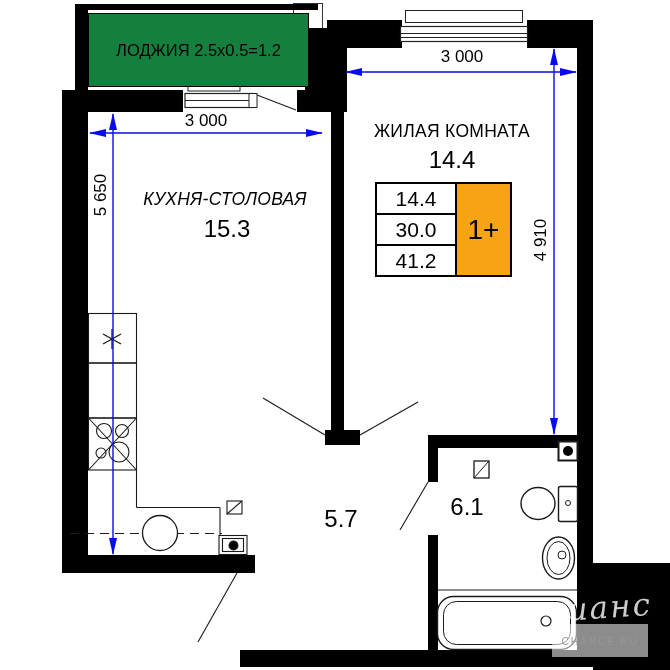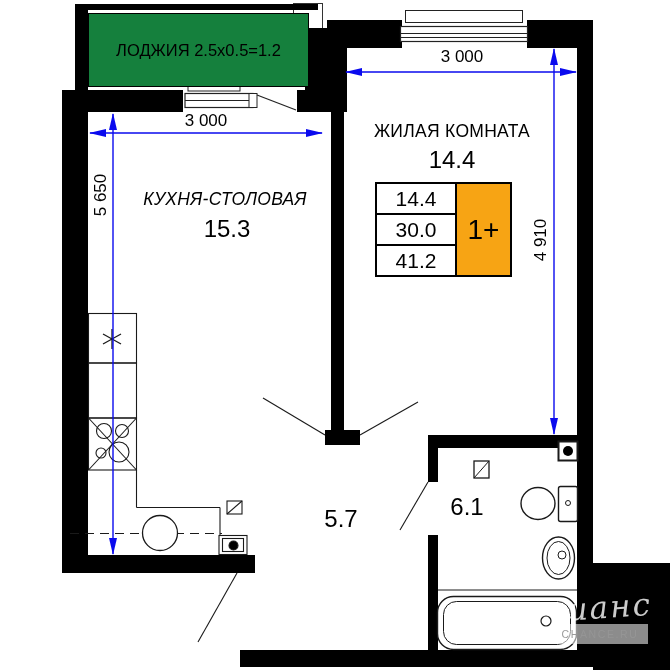--- a/index.html
+++ b/index.html
@@ -20,21 +20,21 @@
   .info-col{width:78px;display:flex;flex-direction:column;}
   .info-cell{flex:1;display:flex;align-items:center;justify-content:center;
       font-size:21px;border-bottom:2px solid #000;}
   .info-cell:last-child{border-bottom:none;}
   .info-tag{flex:1;display:flex;align-items:center;justify-content:center;
       font-size:28px;background:#F7A414;border-left:2px solid #000;}
   .wm-script{position:absolute;left:535px;top:586px;width:140px;height:42px;
       font-family:"DejaVu Serif", serif;font-style:italic;font-size:31px;
       color:rgba(255,255,255,.8);display:flex;align-items:center;justify-content:center;
       transform:rotate(-4deg);z-index:6;letter-spacing:2px;}
-  .wm-caption{position:absolute;left:552px;top:624px;width:96px;height:20px;
+  .wm-caption{position:absolute;left:552px;top:624px;width:96px;height:33px;
       background:rgba(255,255,255,.55);color:rgba(150,150,150,.95);font-size:10.5px;
       letter-spacing:1.6px;display:flex;align-items:center;justify-content:center;z-index:6;}
 </style>
 </head>
 <body>
 
 <div id="plan">
 
   <svg width="670" height="670" viewBox="0 0 670 670">
 

